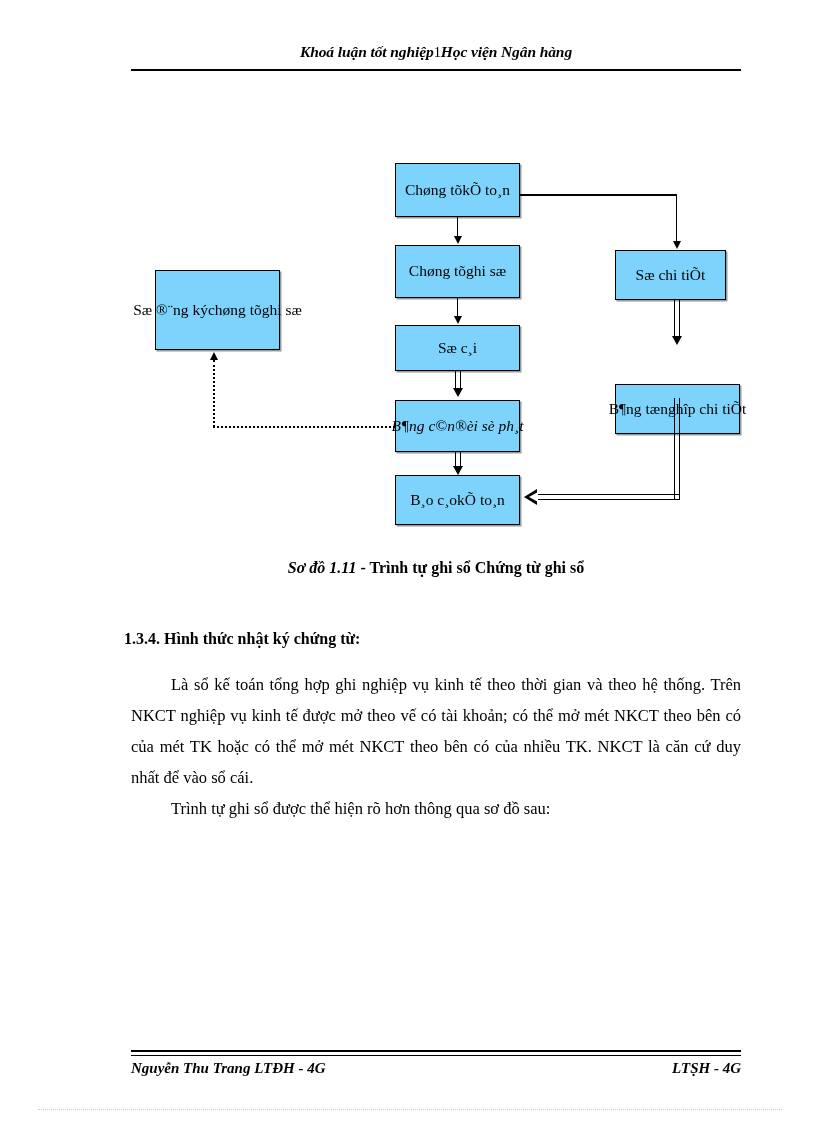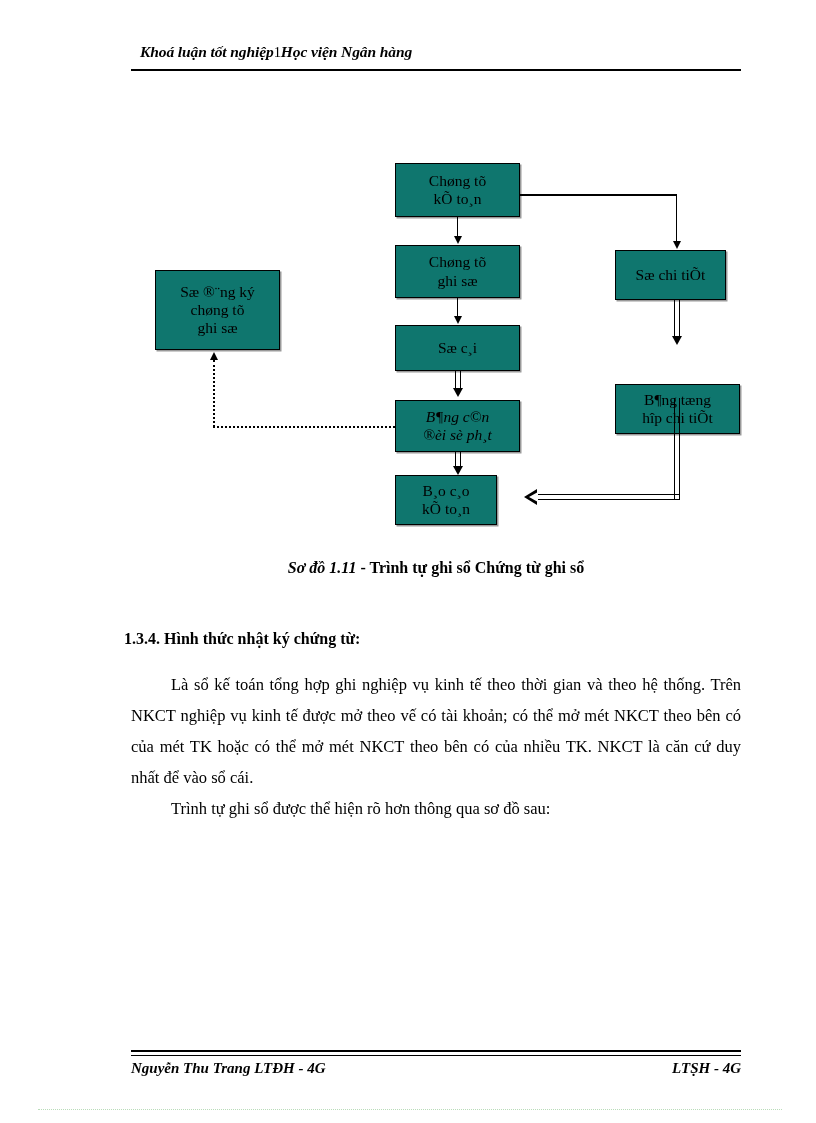--- a/index.html
+++ b/index.html
@@ -19,27 +19,27 @@
   .page {
     position: absolute;
     left: 0; top: 0;
     width: 816px;
     height: 1123px;
   }
 
   
   .header {
     position: absolute;
-    left: 140px;
+    left: 131px;
     top: 43px;
     width: 610px;
     height: 22px;
     display: flex;
     align-items: baseline;
-    justify-content: flex-start;
+    justify-content: center;
     font-style: italic;
     font-weight: bold;
     font-size: 15.5px;
     letter-spacing: -0.1px;
   }
   .header .h-left  { white-space: nowrap; }
   .header .h-mid   { font-style: normal; font-weight: normal; font-size: 14.5px; }
   .header .h-right { white-space: nowrap; }
 
   .header-rule {
@@ -56,23 +56,22 @@
     position: absolute;
     left: 0;
     top: 0;
     width: 816px;
     height: 560px;
   }
   .node {
     position: absolute;
     box-sizing: border-box;
     border: 1.4px solid #000;
-    background: #0f766e;
+    background: #7dd3fc;
     display: flex;
-    flex-direction: column;
     align-items: center;
     justify-content: center;
     text-align: center;
     font-family: "Liberation Serif", "DejaVu Serif", serif;
     font-size: 15.5px;
     line-height: 1.18;
     color: #000;
     box-shadow: 1.5px 1.5px 0 #9a9a9a;
   }
   .node span { display: block; white-space: nowrap; }
@@ -250,21 +249,21 @@
 
     <div class="node" style="left:395px; top:325px; width:125px; height:46px;">
       <span>Sæ c¸i</span>
     </div>
 
     <div class="node" style="left:395px; top:400px; width:125px; height:52px;font-style:italic;">
       <span>B¶ng c©n</span>
       <span>®èi sè ph¸t</span>
     </div>
 
-    <div class="node" style="left:395px; top:475px; width:102px; height:50px;">
+    <div class="node" style="left:395px; top:475px; width:125px; height:50px;">
       <span>B¸o c¸o</span>
       <span>kÕ to¸n</span>
     </div>
 
     <div class="node" style="left:155px; top:270px; width:125px; height:80px;">
       <span>Sæ ®¨ng ký</span>
       <span>chøng tõ</span>
       <span>ghi sæ</span>
     </div>
 

